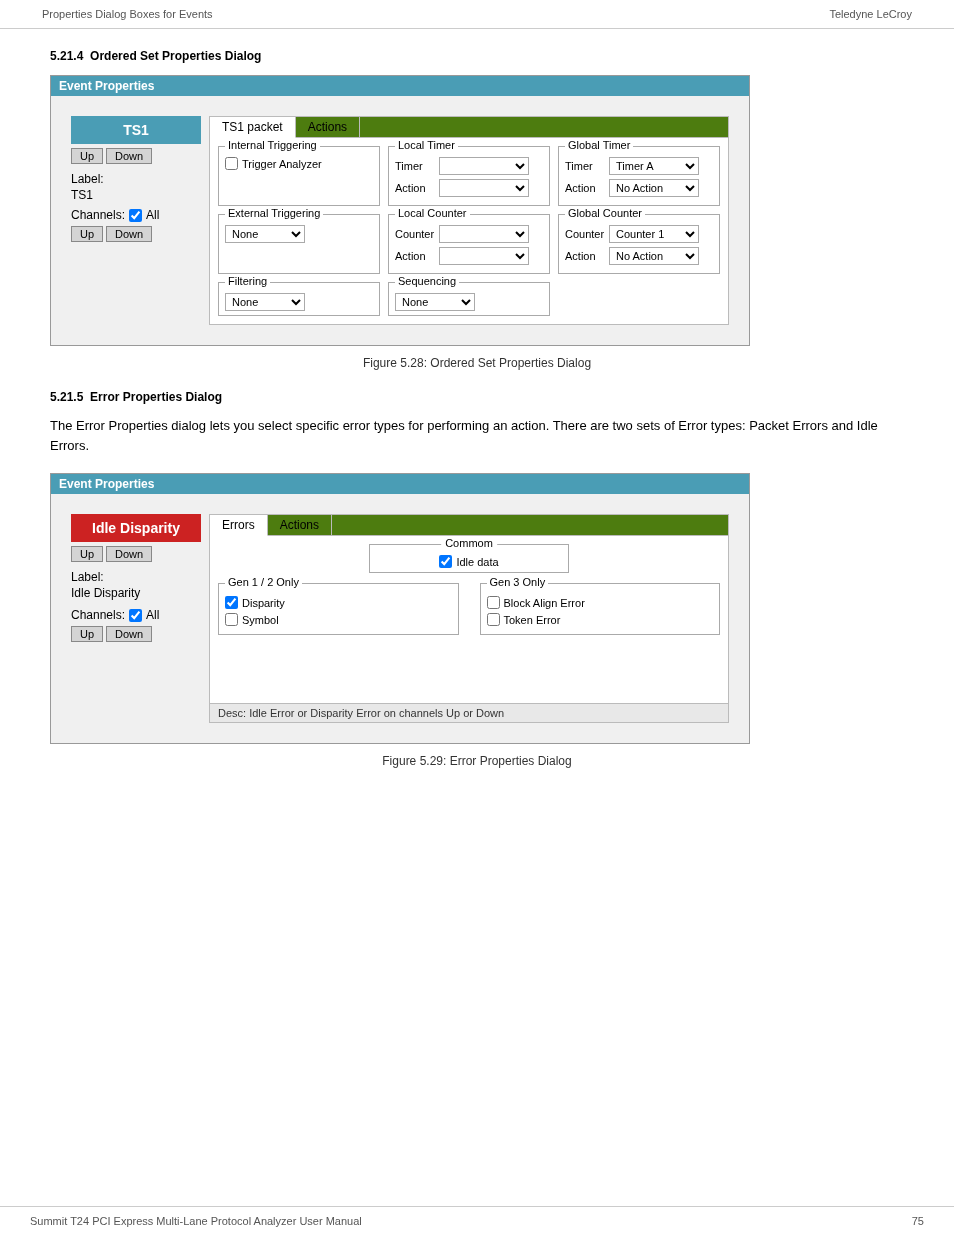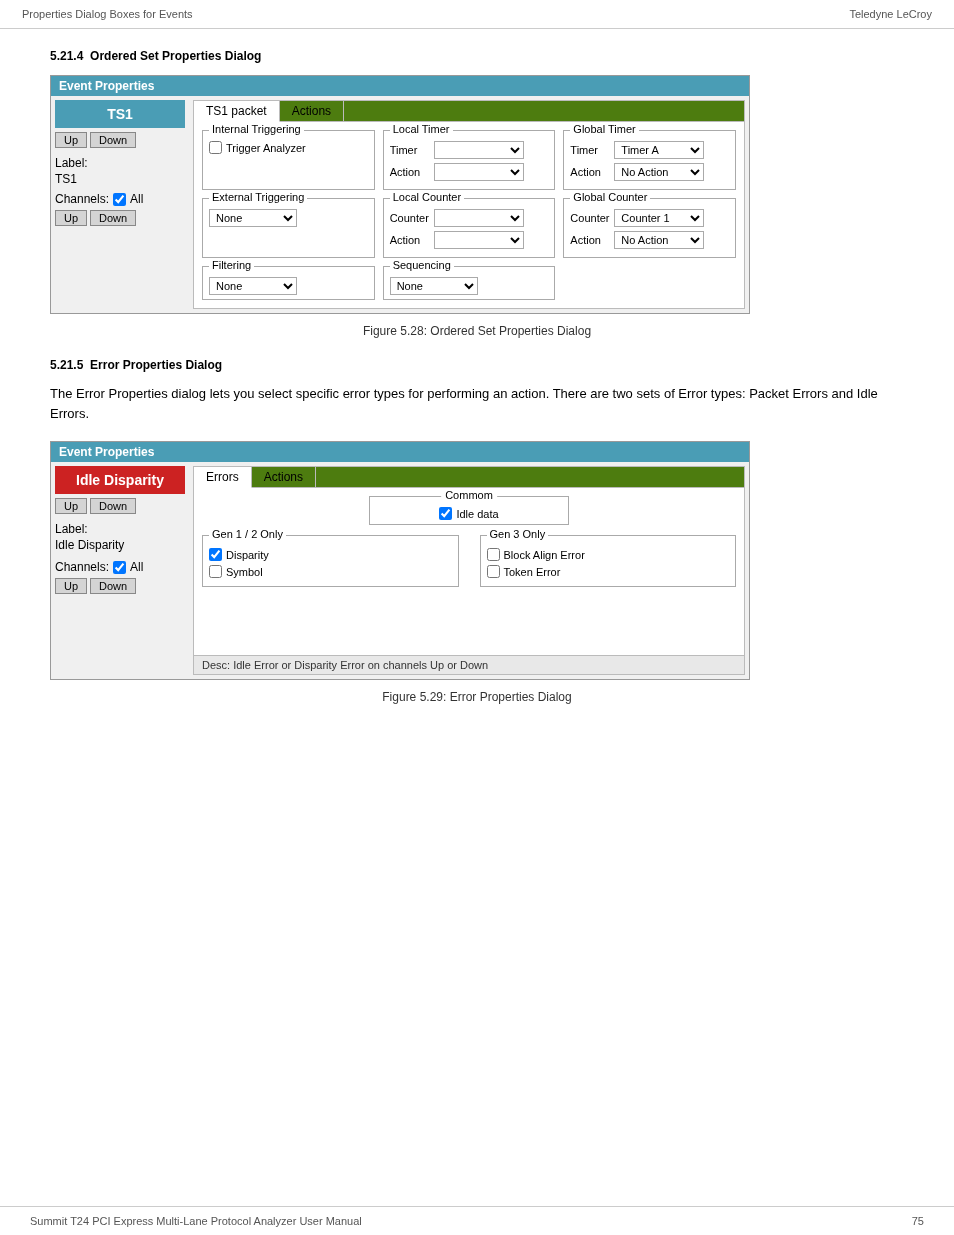--- a/index.html
+++ b/index.html
@@ -8,21 +8,21 @@
       font-size: 13px;
       background: #fff;
       color: #000;
       width: 954px;
       min-height: 1235px;
       padding: 0;
     }
     .page-header {
       display: flex;
       justify-content: space-between;
-      padding: 8px 22px;
+      padding: 8px 42px;
       font-size: 11px;
       color: #555;
       border-bottom: 1px solid #ccc;
     }
     .page-content {
       padding: 20px 50px 30px 50px;
     }
     .section-title {
       font-size: 12px;
       font-weight: bold;
@@ -42,21 +42,21 @@
     }
     .dialog-title-bar {
       background: #4a9db5;
       color: #fff;
       font-weight: bold;
       font-size: 12px;
       padding: 3px 8px;
     }
     .dialog-body {
       display: flex;
-      padding: 4px;
+      padding: 20px;
       gap: 8px;
       background: #f0f0f0;
     }
     
     .left-panel {
       width: 130px;
       flex-shrink: 0;
     }
     .event-label-box {
       background: #4a9db5;
@@ -176,21 +176,21 @@
       align-items: center;
       gap: 4px;
       font-size: 11px;
       margin-top: 6px;
     }
     .none-select {
       font-size: 11px;
       border: 1px solid #aaa;
       background: #fff;
       padding: 1px 2px;
-      width: 88px;
+      width: 80px;
     }
     .desc-bar {
       background: #e8e8e8;
       border-top: 1px solid #bbb;
       font-size: 11px;
       padding: 3px 8px;
       color: #333;
     }
     .figure-caption {
       font-size: 12px;

